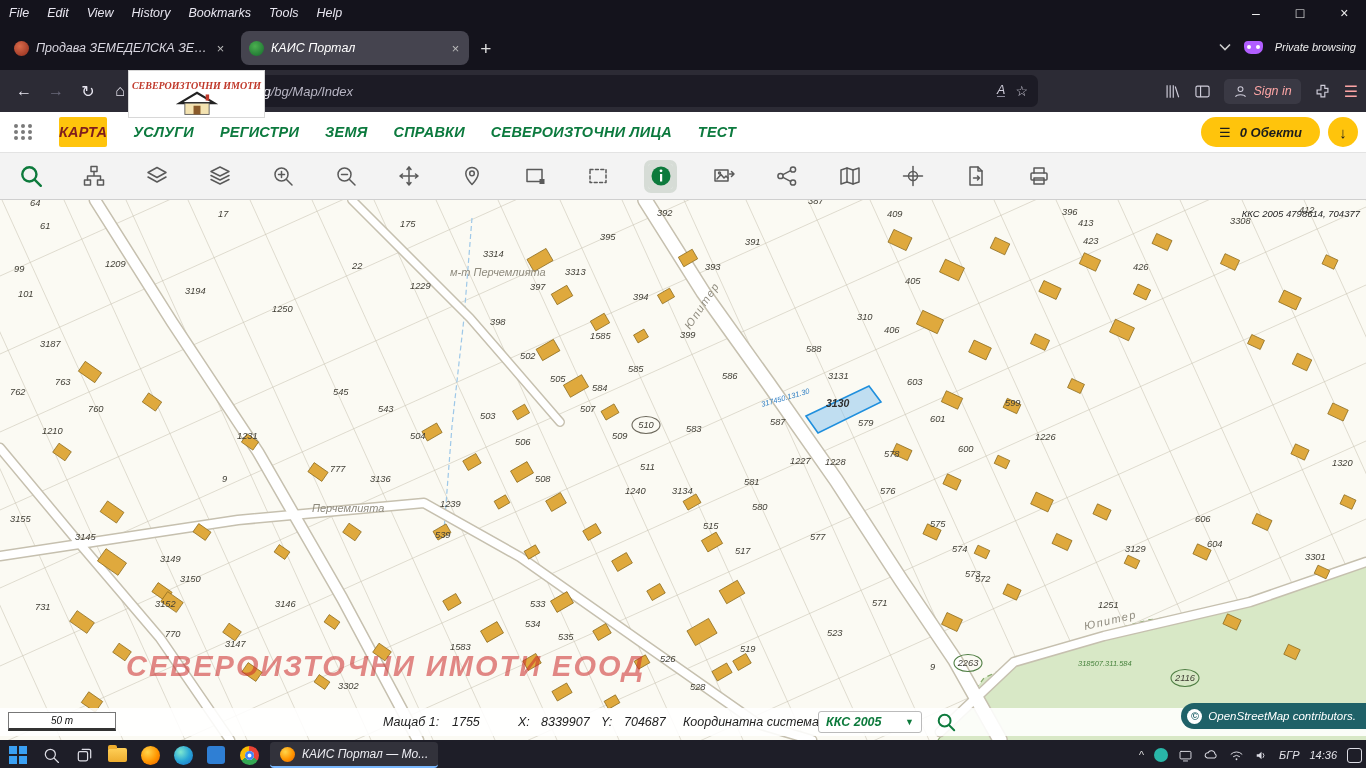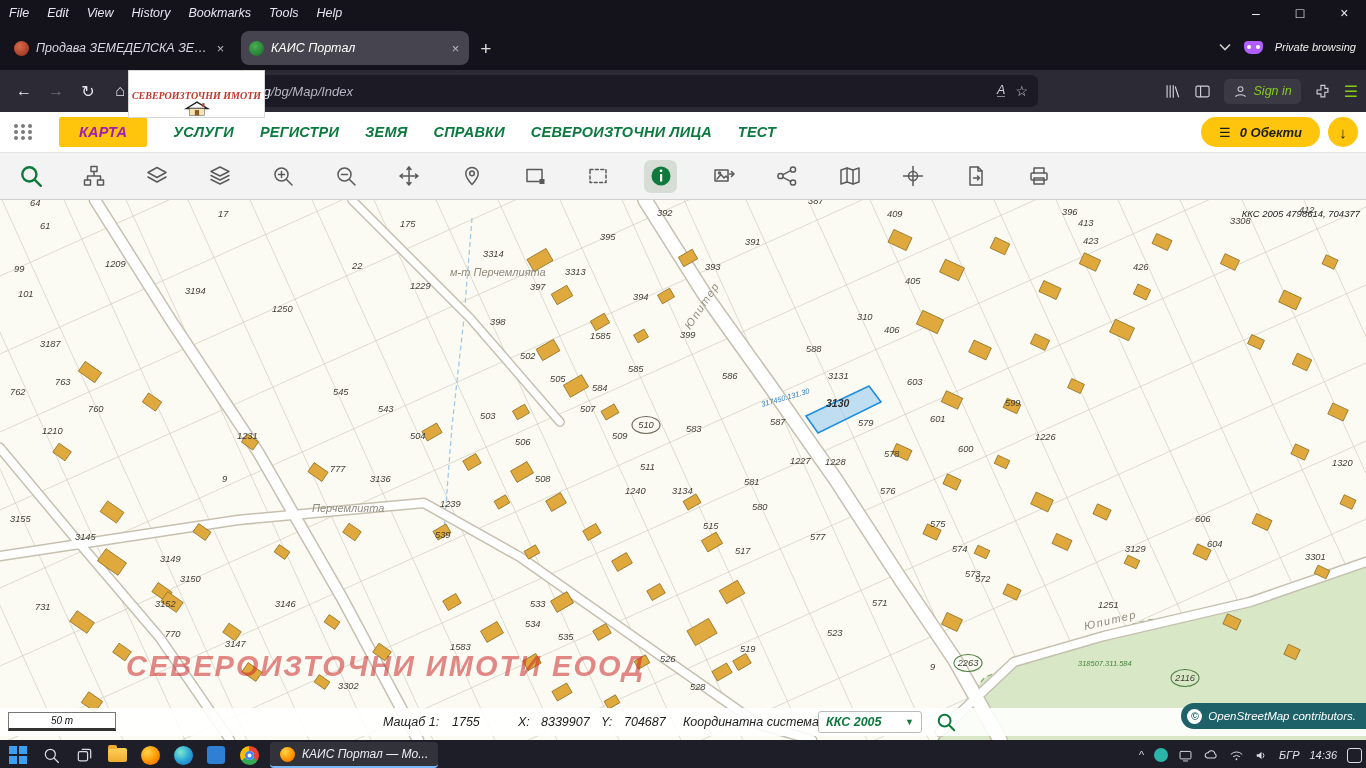--- a/index.html
+++ b/index.html
@@ -31,31 +31,31 @@
   .nav-left{position:absolute;left:8px;top:0;height:42px;display:flex;align-items:center;}
   .navbtn{width:32px;text-align:center;color:#e6e4ee;font-size:16px;}
   .navbtn.disabled{color:#69687a;}
   .urlbar{position:absolute;left:142px;top:5px;width:896px;height:32px;background:#1c1b25;border-radius:7px;display:flex;align-items:center;padding:0 10px;gap:8px;box-sizing:border-box;}
   .urlbar .icn{stroke:#b9b7c6;fill:none;stroke-width:1.5;}
   .urltext{color:#e8e6f0;font-size:13px;flex:1;white-space:nowrap;overflow:hidden;}
   .urltext .dim{color:#b6b4c2;}
   .urlbar .right{display:flex;align-items:center;gap:10px;color:#cfcdda;}
   .tr-a{font-size:12.5px;color:#cfcdda;border-bottom:1px solid #8a8898;line-height:11px;}
   .star{font-size:14px;color:#cfcdda;}
-  .nav-right{position:absolute;right:8px;top:0;height:42px;display:flex;align-items:center;gap:13px;color:#84cc16;}
+  .nav-right{position:absolute;right:8px;top:0;height:42px;display:flex;align-items:center;gap:13px;color:#fca5a5;}
   .nav-right svg{stroke:#cfcdda;fill:none;stroke-width:1.5;}
   .signin{display:flex;align-items:center;gap:6px;font-size:12.5px;padding:5px 9px;border-radius:5px;background:#3a3944;}
   .hamb{font-size:16px;}
 
   
   .sitenav{height:40px;background:#fff;border-bottom:1px solid #e3e3e3;display:flex;align-items:center;padding-left:14px;gap:26px;position:relative;}
   .gridic{display:grid;grid-template-columns:repeat(3,5px);grid-gap:2px;}
   .gridic i{width:4px;height:4px;border-radius:50%;background:#7a7a7a;}
   .snav{color:#0c7a3e;font-weight:bold;font-size:14.5px;letter-spacing:.2px;white-space:nowrap;}
-  .snav.active{background:#ffc40c;color:#a21caf;padding:7px 20px;border-radius:2px;}
+  .snav.active{background:#ffc40c;color:#7f1d1d;padding:7px 0;border-radius:2px;}
   .sitenav-right{position:absolute;right:8px;top:5px;display:flex;align-items:center;gap:8px;}
   .objbtn{background:#ffc40c;border-radius:16px;height:30px;display:flex;align-items:center;gap:9px;padding:0 18px;font-weight:bold;font-size:13px;color:#1c1c1c;}
   .downbtn{width:30px;height:30px;border-radius:50%;background:#ffc40c;display:flex;align-items:center;justify-content:center;font-weight:bold;color:#1c1c1c;font-size:15px;}
 
   
   .maptools{height:46px;background:#f3f3f3;border-bottom:1px solid #cfcfcf;display:flex;align-items:center;padding-left:18px;gap:38px;}
   .tool{width:25px;height:25px;display:flex;align-items:center;justify-content:center;}
   .tool svg{stroke:#5a5a5a;fill:none;stroke-width:1.5;stroke-linecap:round;stroke-linejoin:round;}
   .tool.green svg{stroke:#0d7a3c;stroke-width:2.2;}
   .tool.active{background:#d6dcd6;border-radius:3px;outline:4px solid #d6dcd6;}
@@ -86,21 +86,21 @@
   .scalebox{position:absolute;left:8px;top:4px;width:108px;height:19px;background:#fff;border:1px solid #777;border-bottom:3px solid #333;display:flex;align-items:center;justify-content:center;font-size:10px;color:#111;box-sizing:border-box;}
   .crsbox{position:absolute;left:818px;top:3px;width:104px;height:22px;background:#fff;border:1px solid #bbb;border-radius:3px;display:flex;align-items:center;justify-content:space-between;padding:0 7px;box-sizing:border-box;}
   .crsbox b{color:#0d7a3c;font-size:12.5px;}
   .crsbox .dd{color:#0d7a3c;font-size:9px;}
   .statmag{position:absolute;left:936px;top:4px;}
   .statmag svg{stroke:#0d7a3c;fill:none;stroke-width:2.2;stroke-linecap:round;}
   .osm-pill{position:absolute;right:0;top:503px;height:26px;background:#1f6168;border-radius:13px 0 0 13px;display:flex;align-items:center;gap:6px;padding:0 10px 0 6px;color:#fff;font-size:11.5px;}
   .osm-ic{width:15px;height:15px;border-radius:50%;background:#fff;color:#1f6168;font-size:10.5px;display:flex;align-items:center;justify-content:center;font-weight:bold;}
 
   
-  .logo-overlay{position:absolute;left:128px;top:70px;width:137px;height:48px;background:#fff;border:1px solid #d8d8d8;z-index:50;display:flex;flex-direction:column;align-items:center;padding-top:19px;box-sizing:border-box;}
+  .logo-overlay{position:absolute;left:128px;top:70px;width:137px;height:48px;background:#fff;border:1px solid #d8d8d8;z-index:50;display:flex;flex-direction:column;align-items:center;padding-top:9px;box-sizing:border-box;}
   .logo-overlay .lt{color:#c0392b;font-weight:bold;font-size:10px;font-family:"Liberation Serif","DejaVu Serif",serif;white-space:nowrap;}
 
   
   .taskbar{height:30px;background:#1e1e28;display:flex;align-items:center;padding:0 6px;gap:9px;position:relative;}
   .tbic{width:24px;height:24px;display:flex;align-items:center;justify-content:center;}
   .winlogo{display:grid;grid-template-columns:8px 8px;grid-gap:1.5px;}
   .winlogo i{width:8px;height:8px;background:#3aa0f3;}
   .tbic svg{stroke:#dcdce4;fill:none;stroke-width:1.6;stroke-linecap:round;}
   .folder{width:19px;height:14px;background:linear-gradient(#ffd058,#eead2e);border-radius:2px;position:relative;}
   .folder::before{content:"";position:absolute;top:-3px;left:0;width:9px;height:4px;background:#eead2e;border-radius:2px 2px 0 0;}

